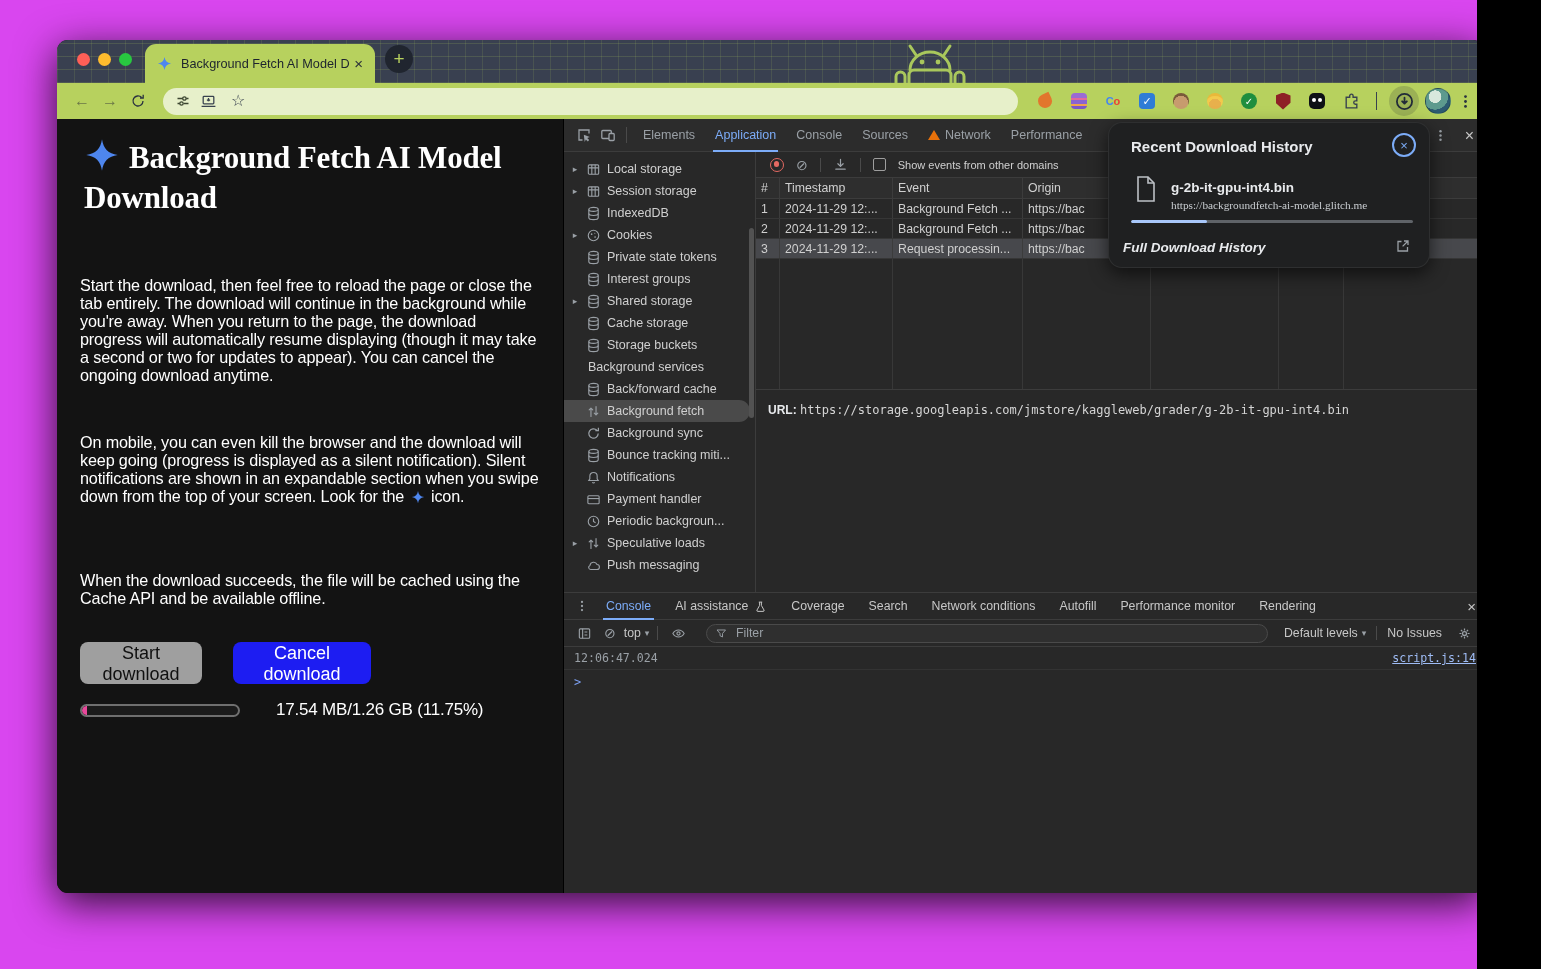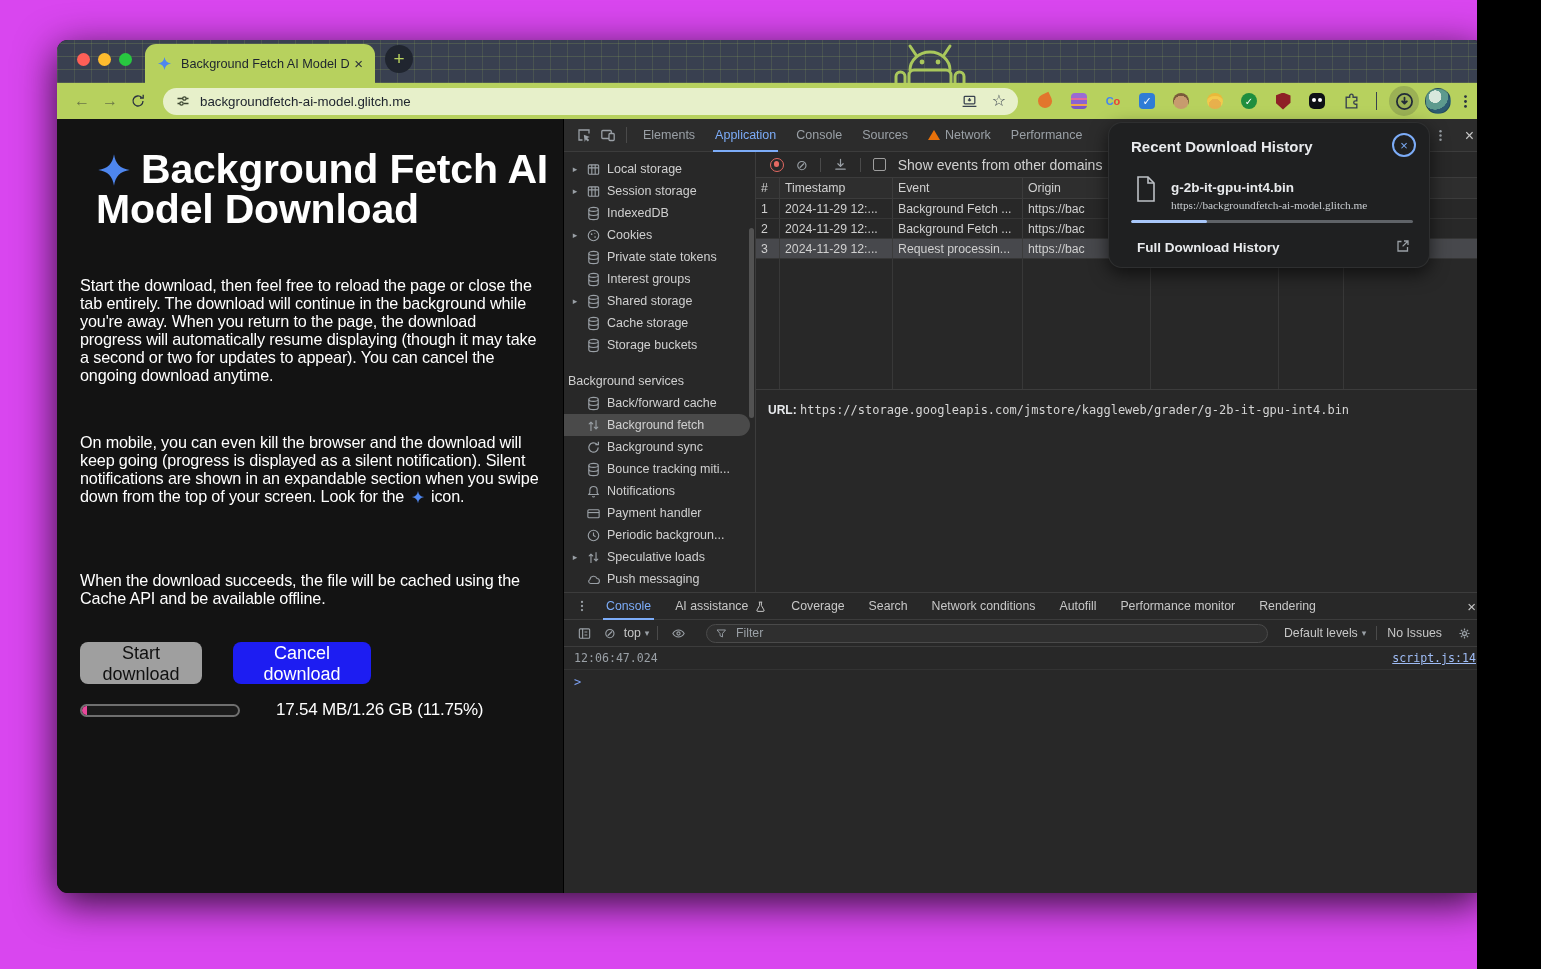--- a/index.html
+++ b/index.html
@@ -51,21 +51,21 @@
   .dlbtn{width:30px;height:30px;border-radius:50%;background:rgba(28,34,44,.18);display:flex;align-items:center;justify-content:center;color:#222b38;}
   .avatar{width:26px;height:26px;border-radius:50%;background:radial-gradient(circle at 38% 32%,#d8e8dd 0 28%,#5d9a8e 29% 58%,#2c5a70 59%);border:1px solid rgba(0,0,0,.2);}
   .menu3{color:#2a3240;display:flex;}
 
   
   .content{position:absolute;left:0;top:79px;width:100%;height:774px;display:flex;}
   .pagecol{position:relative;width:506px;height:100%;background:#131313;flex:0 0 auto;}
   .devtools{position:relative;width:921px;height:100%;background:#282828;border-left:1px solid #000;color:#d0d0d0;font-size:12.5px;flex:0 0 auto;}
 
   
-  .pagecol h1{position:absolute;left:23px;top:14px;width:482px;margin:16px;font-size:41px;line-height:40px;font-weight:700;color:#fff;letter-spacing:-.2px;}
+  .pagecol h1{position:absolute;left:23px;top:14px;width:482px;margin:4px;font-size:31px;line-height:40px;font-weight:700;color:#fff;letter-spacing:-.2px;font-family:Liberation Serif, serif;}
   .h1-ico{vertical-align:-5px;margin-right:9px;}
   .pagecol p{position:absolute;left:23px;width:462px;margin:0;font-size:16.2px;line-height:18.1px;color:#fff;letter-spacing:-.15px;}
   .p1{top:157px;} .p2{top:314px;} .p3{top:452px;}
   .p-ico{vertical-align:-2px;margin:0 2px;}
   .btn{position:absolute;top:523px;height:42px;border:none;border-radius:8px;font-size:18px;font-family:"Liberation Sans",sans-serif;}
   .btn-start{left:23px;width:122px;background:#9f9f9f;color:#101010;}
   .btn-cancel{left:176px;width:138px;background:#1d1df2;color:#fff;}
   .pg-progress{position:absolute;left:23px;top:585px;width:160px;height:13px;border:2px solid #6f6f6f;border-radius:7px;background:#1b1b1b;overflow:hidden;}
   .pg-fill{height:100%;background:#e9489b;border-radius:6px 0 0 6px;}
   .pg-label{position:absolute;left:219px;top:581px;font-size:17px;color:#fff;letter-spacing:-.2px;}
@@ -82,31 +82,31 @@
   .dt-close{font-size:16px;color:#c7c7c7;padding:0 4px;}
 
   
   .dt-mid{position:absolute;left:0;top:33px;width:100%;height:440px;display:flex;}
   .sb{position:relative;width:192px;height:100%;border-right:1px solid #3c3c3c;padding-top:6px;overflow:hidden;flex:0 0 auto;}
   .sb-row{height:22px;display:flex;align-items:center;padding-left:6px;gap:6px;color:#d0d0d0;}
   .sb-row .caret{width:10px;font-size:9px;color:#9aa0a6;text-align:center;flex:0 0 auto;}
   .sb-row svg{flex:0 0 auto;color:#9aa0a6;}
   .sb-row.sel{background:#4a4a4a;border-radius:0 12px 12px 0;width:186px;}
   .sb-row .lbl{white-space:nowrap;overflow:hidden;}
-  .sb-head{height:22px;line-height:22px;padding-left:4px;margin-top:14px;color:#d0d0d0;}
+  .sb-head{height:22px;line-height:22px;padding-left:24px;margin-top:0;color:#d0d0d0;}
   .sb-thumb{position:absolute;right:1px;top:76px;width:5px;height:190px;border-radius:3px;background:#525252;}
 
   .dt-main{position:relative;flex:1;display:flex;flex-direction:column;min-width:0;}
   .ev-toolbar{height:26px;border-bottom:1px solid #3c3c3c;display:flex;align-items:center;padding-left:14px;gap:12px;flex:0 0 auto;}
   .rec{width:14px;height:14px;border-radius:50%;border:1.6px solid #e46962;position:relative;}
   .rec:after{content:"";position:absolute;left:2.6px;top:2.6px;width:5.6px;height:5.6px;border-radius:50%;background:#e46962;}
   .blk{font-size:14px;color:#9aa0a6;line-height:1;}
   .evt-sep{width:1px;height:14px;background:#4a4a4a;}
   .cbx{width:13px;height:13px;border:1.4px solid #9e9e9e;border-radius:2px;}
-  .ev-lbl{color:#d0d0d0;font-size:14px;}
+  .ev-lbl{color:#d0d0d0;font-size:11px;}
   .ev-grid{display:grid;grid-template-columns:24px 113px 130px 128px 128px 65px 1fr;}
   .ev-head{height:21px;background:#2e2e2e;border-bottom:1px solid #3c3c3c;flex:0 0 auto;}
   .ev-head .cell{font-size:12.3px;color:#d0d0d0;}
   .cell{display:flex;align-items:center;padding:0 5px;border-right:1px solid #3c3c3c;white-space:nowrap;overflow:hidden;}
   .cell:last-child{border-right:none;}
   .ev-row{height:20px;border-bottom:1px solid #363636;font-size:12.3px;color:#cfcfcf;flex:0 0 auto;}
   .ev-row.sel{background:#47484c;}
   .ev-empty{position:relative;height:131px;border-bottom:1px solid #3c3c3c;flex:0 0 auto;}
   .vline{position:absolute;top:0;bottom:0;width:1px;background:#383838;}
   .ev-details{flex:1;padding:10px 0 0 12px;font-size:12px;line-height:20px;}
@@ -137,21 +137,21 @@
 
   
   .popup{position:absolute;left:1029px;top:82px;width:322px;height:146px;background:#1f2021;border:1px solid rgba(255,255,255,.07);border-radius:14px;box-shadow:0 6px 18px rgba(0,0,0,.6);z-index:40;color:#e8eaed;margin-left:22px;}
   .pu-title{position:absolute;left:22px;top:15px;font-size:15px;font-weight:600;}
   .pu-close{position:absolute;right:13px;top:10px;width:24px;height:24px;border:2px solid #7cacf8;border-radius:50%;color:#7cacf8;display:flex;align-items:center;justify-content:center;font-size:13px;}
   .pu-doc{position:absolute;left:27px;top:53px;color:#bdc1c6;}
   .pu-name{position:absolute;left:62px;top:57px;font-size:13.5px;font-weight:700;}
   .pu-url{position:absolute;left:62px;top:76px;font-size:11.3px;color:#c9cdd1;white-space:nowrap;font-family:Liberation Serif, serif;}
   .pu-track{position:absolute;left:22px;top:97px;width:282px;height:3px;border-radius:2px;background:#5f6368;overflow:hidden;}
   .pu-fill{height:100%;background:#a8c7fa;border-radius:2px;}
-  .pu-link{position:absolute;left:28px;top:117px;font-size:13.5px;font-weight:700;}
+  .pu-link{position:absolute;left:14px;top:117px;font-size:13.5px;font-weight:700;font-style:italic;}
   .pu-ext{position:absolute;right:18px;top:115px;color:#9aa0a6;}
 
   svg.ic{display:block;}
 </style>
 </head>
 <body>
 
 <svg width="0" height="0" style="position:absolute">
   <defs>
     <symbol id="i-db" viewBox="0 0 16 16">
@@ -293,21 +293,20 @@
           <svg class="ic" width="16" height="16">
             <use href="#i-sync"></use>
           </svg>
         </span>
       <div class="urlpill">
         <span class="url-ico">
             <svg class="ic" width="16" height="16">
               <use href="#i-tune"></use>
             </svg>
           </span>
-        <span class="urltext">backgroundfetch-ai-model.glitch.me</span>
         <span class="pill-right">
           <span>
               <svg class="ic" width="17" height="17">
                 <use href="#i-laptop"></use>
               </svg>
             </span>
           <span class="star">☆</span>
         </span>
       </div>
       <div class="extrow">

